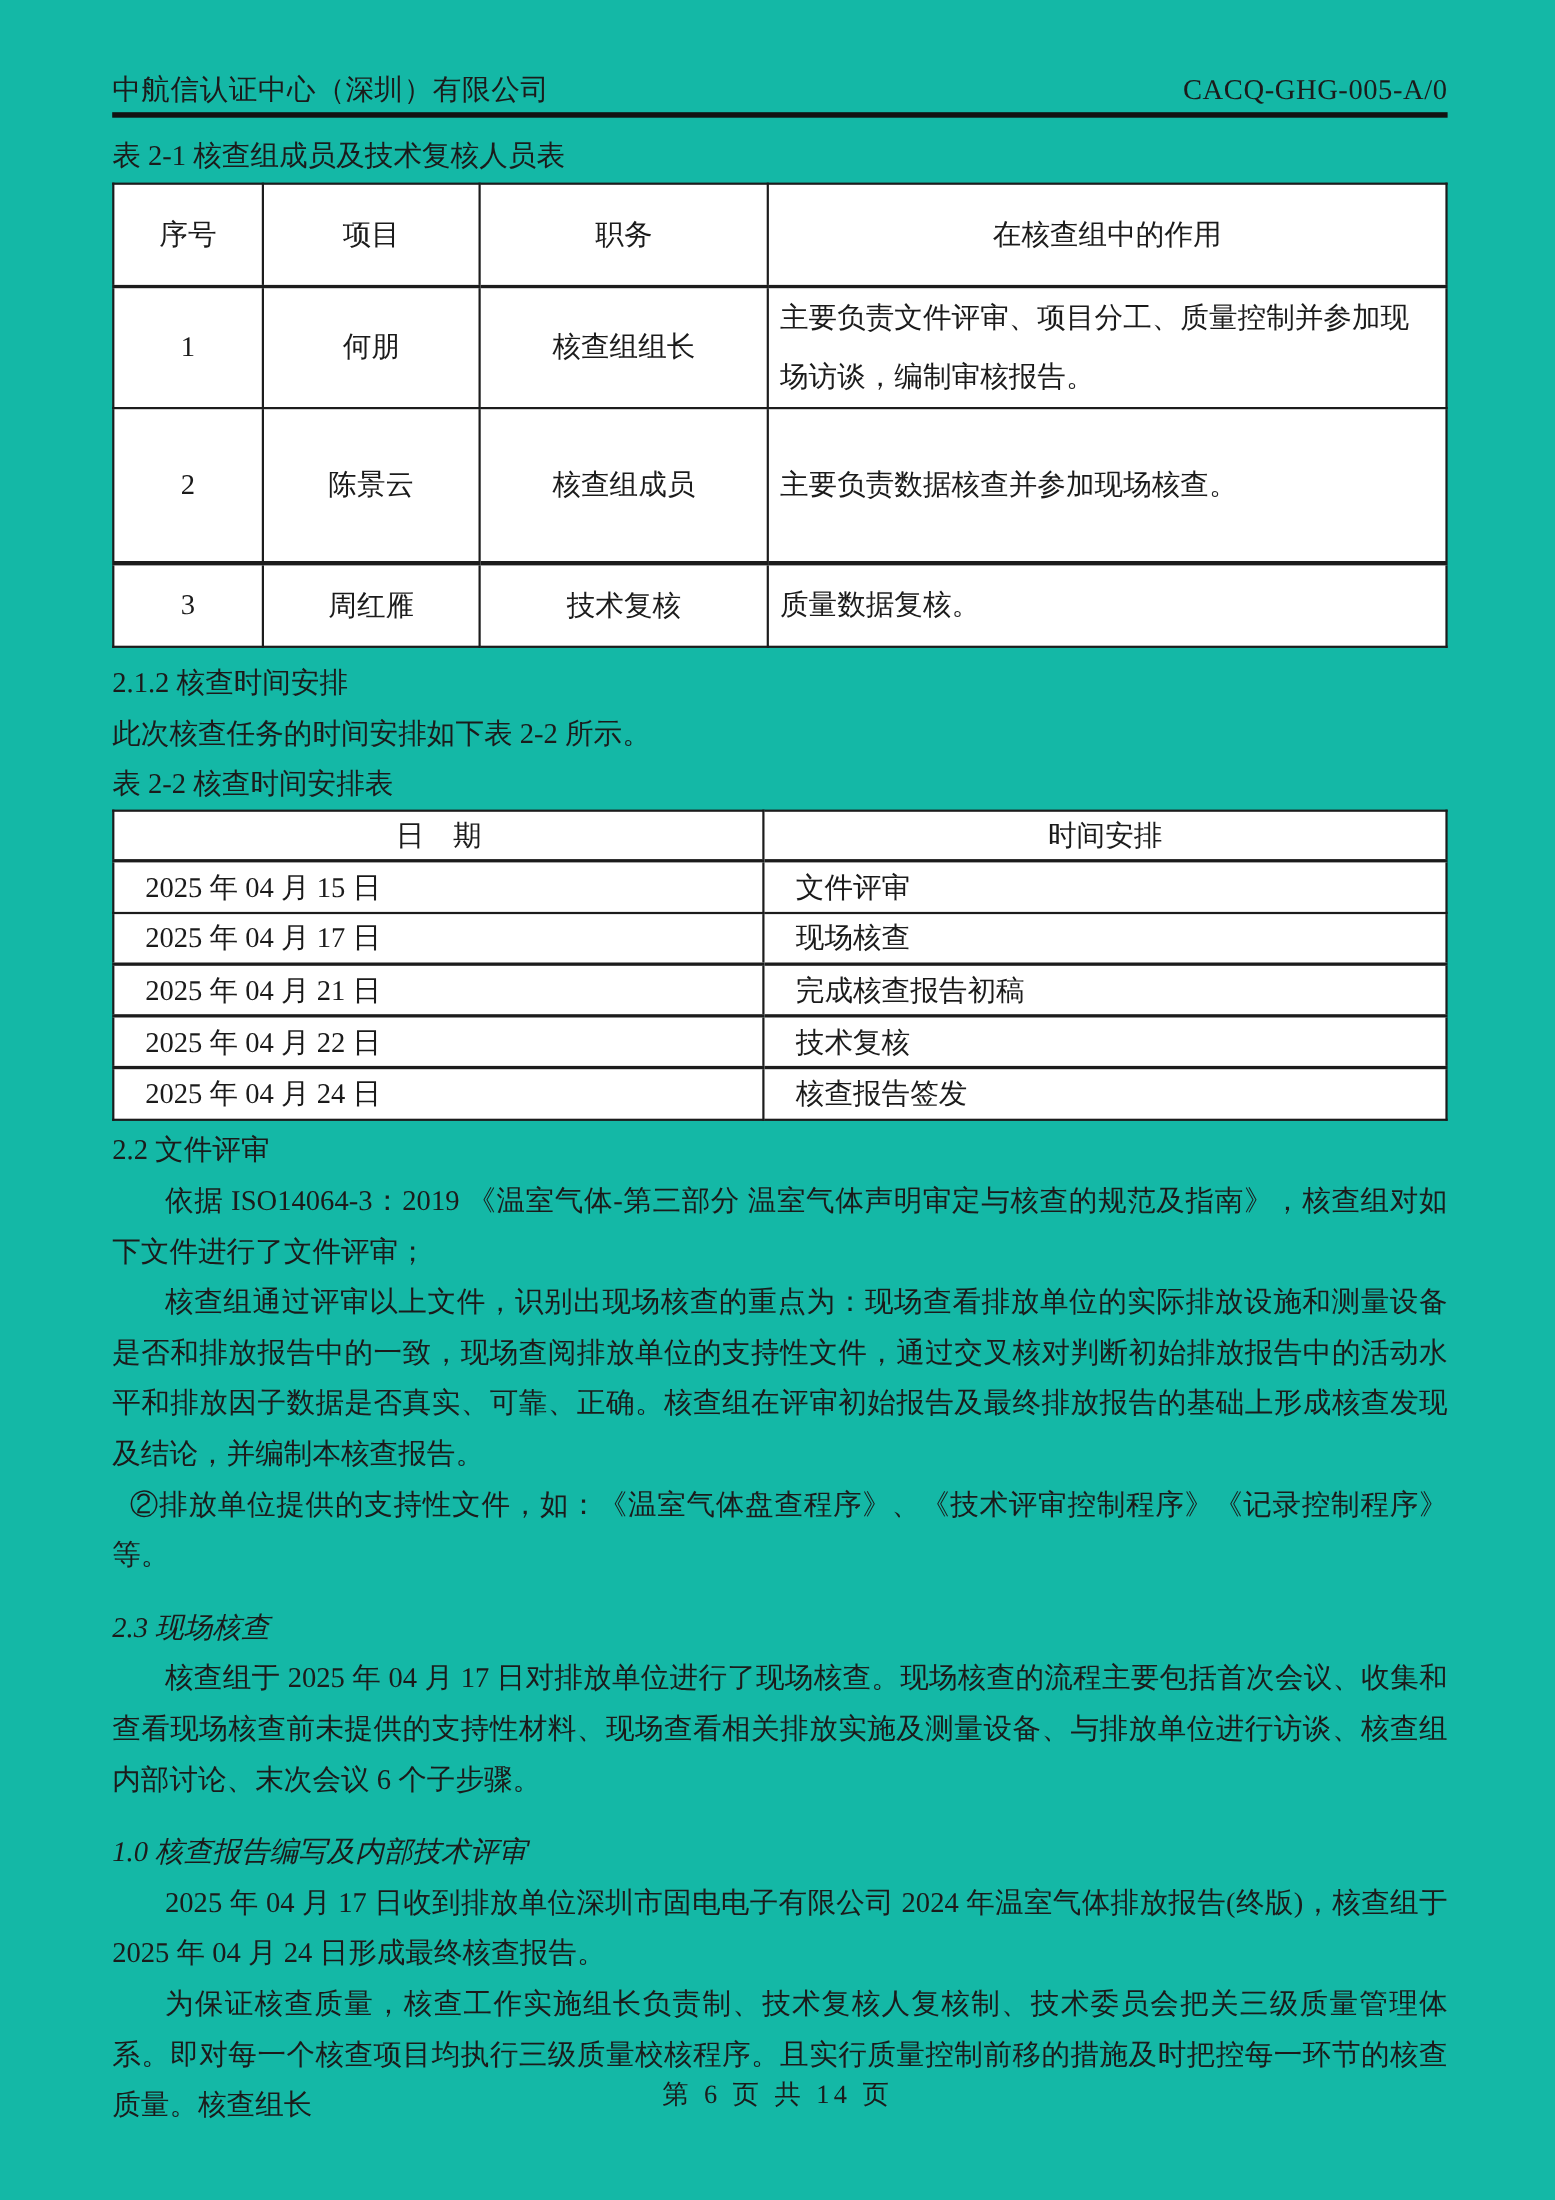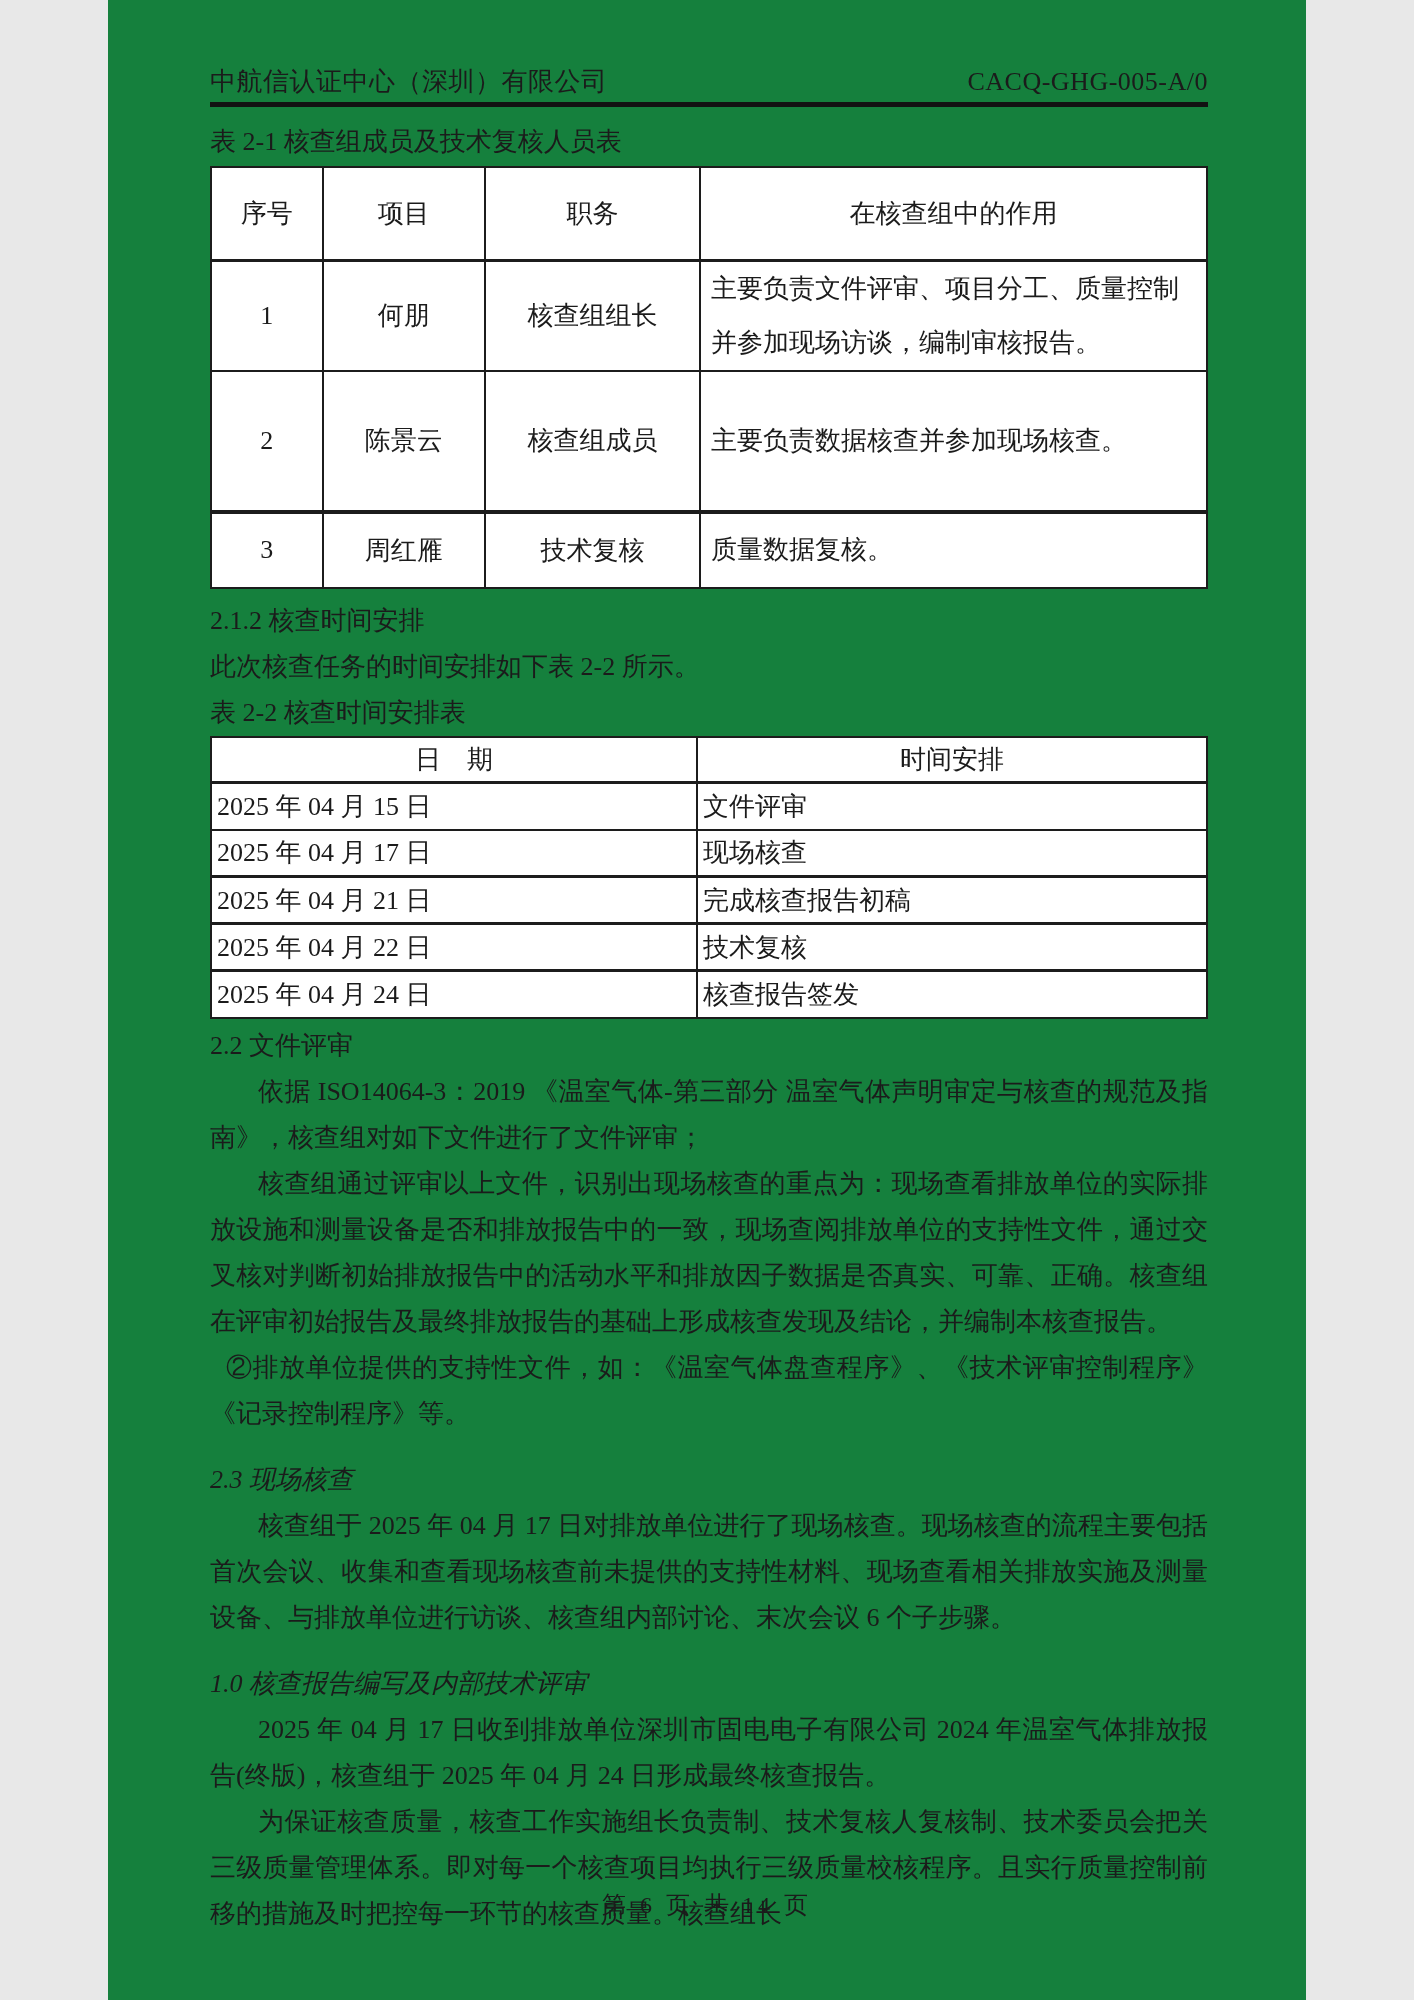--- a/index.html
+++ b/index.html
@@ -1,21 +1,21 @@
 <!DOCTYPE html>
 <html lang="zh"><head>
 <meta charset="utf-8">
 <title>核查报告</title>
 <style>
   html, body { margin: 0; padding: 0; background: #e8e8e8; }
   .page {
     position: relative;
-    width: 1198px; height: 2000px;
+    width: 1414px; height: 2000px;
     margin: 0 auto;
-    background: #15803d;
+    background: #14b8a6;
     overflow: hidden;
     color: #1b1b1b;
     font-family: "Liberation Serif", "DejaVu Serif", serif;
   }
   .content { position: absolute; left: 102px; right: 98px; top: 0; }
 
   
   .doc-header {
     margin-top: 66px;
     display: flex; justify-content: space-between; align-items: flex-end;
@@ -46,21 +46,21 @@
     background: #ffffff;
   }
   .t1 { margin-top: 7px; }
   .t1 thead th { height: 93px; border-bottom-width: 3px; }
   .t1 tr.r1 td { height: 110px; }
   .t1 tr.r2 td { height: 141px; border-bottom-width: 4px; }
   .t1 tr.r3 td { height: 76px; }
   .t1 td.desc  { text-align: left; padding: 0 14px 0 10px; line-height: 54px; margin-left: 16px; }
 
   .t2 thead th { height: 46px; border-bottom-width: 3px; }
-  .t2 td { height: 47px; text-align: left; padding-left: 5px; }
+  .t2 td { height: 47px; text-align: left; padding-left: 28px; }
   .t2 tbody tr.bb td { border-bottom-width: 3px; }
 
   
   .footer {
     position: absolute; left: 0; right: 0; top: 1888px;
     text-align: center;
     font-size: 24px; line-height: 34px;
     letter-spacing: 4px;
   }
 </style>

